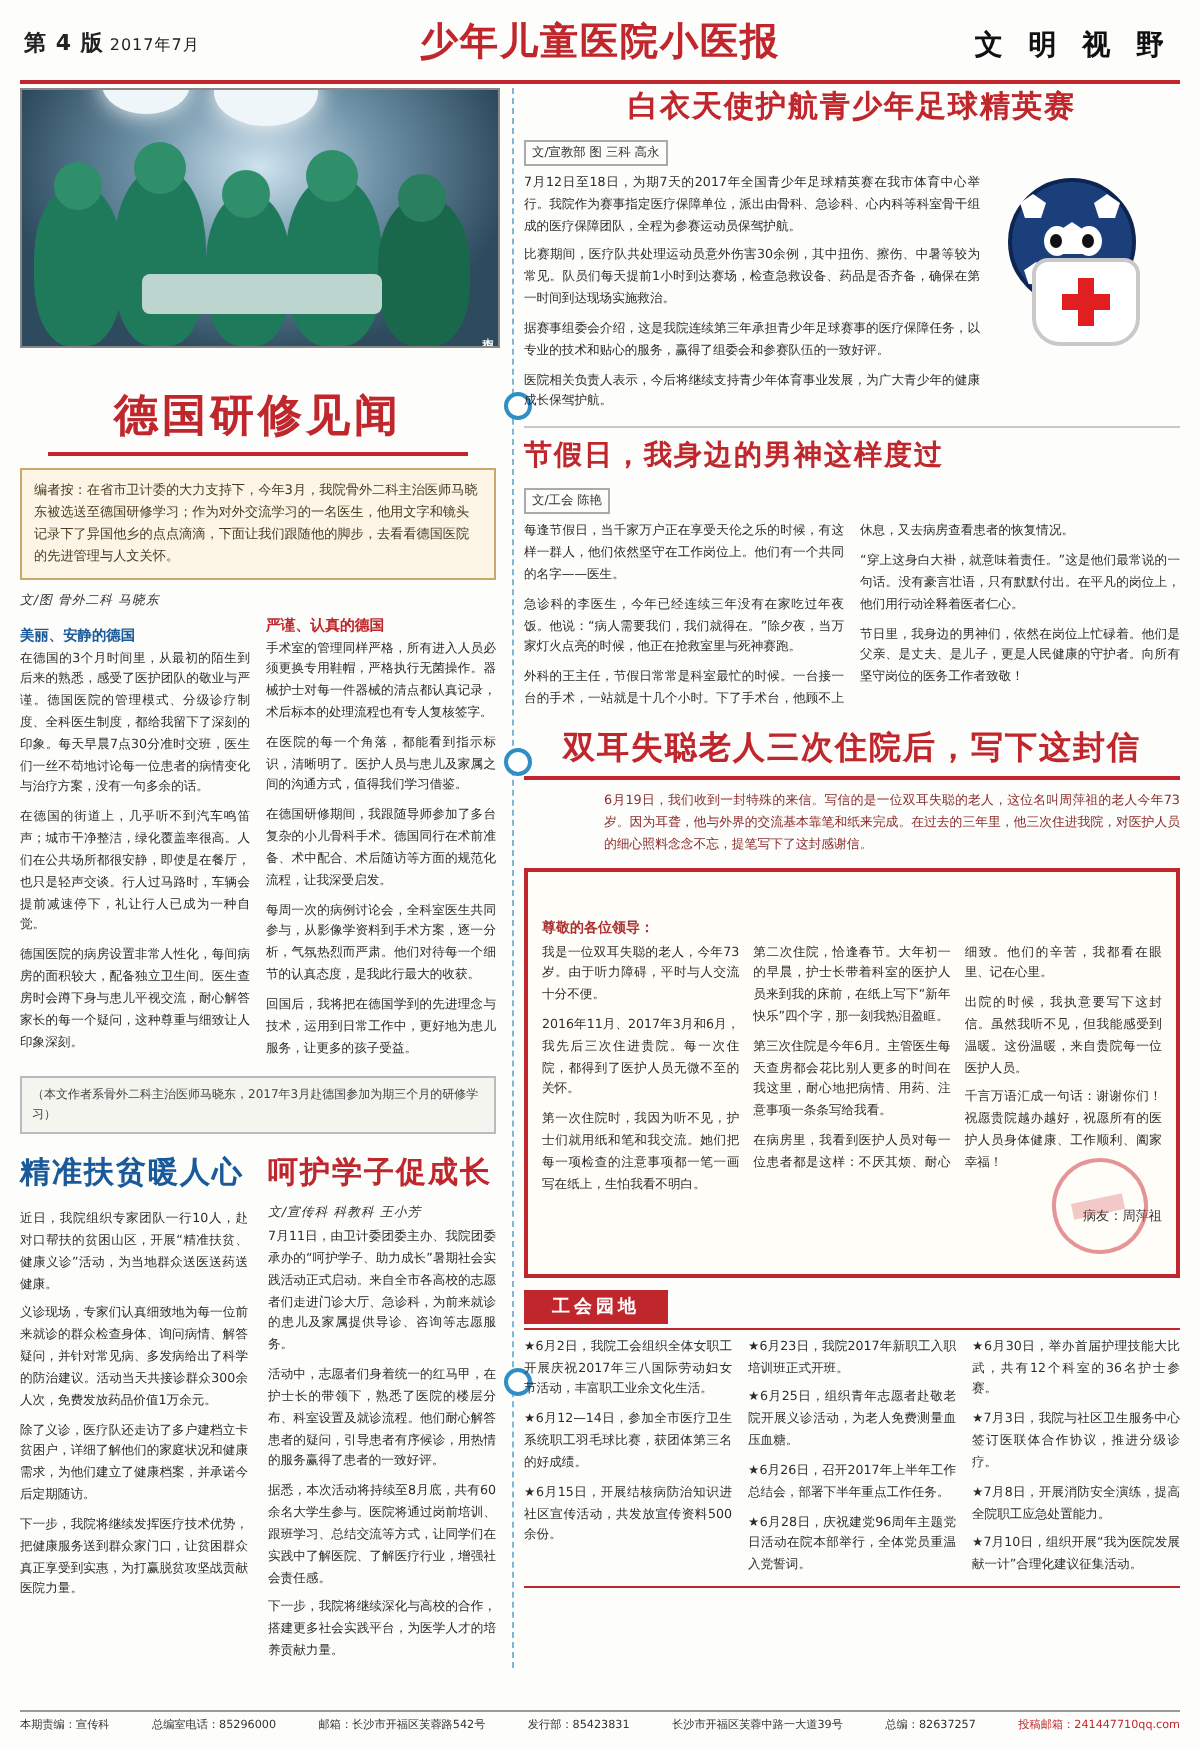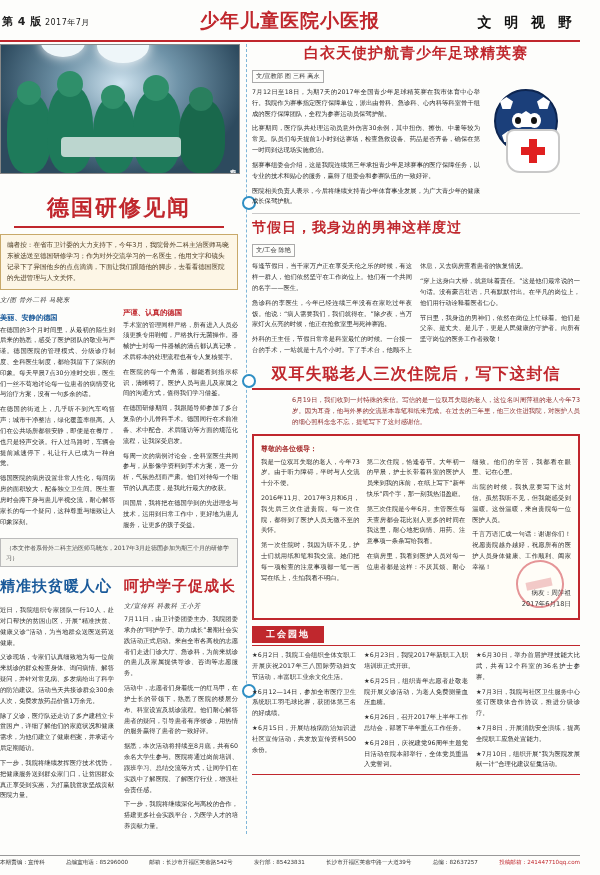--- a/index.html
+++ b/index.html
@@ -1,18 +1,18 @@
 <!DOCTYPE html>
 <html><head>
 <meta charset="utf-8">
 <style>
   html,body{margin:0;padding:0;background:#cfcfcf;}
   body{font-family:"DejaVu Sans","Liberation Sans",sans-serif;}
   .page{position:relative;width:600px;height:875px;background:#fdfdfb;overflow:hidden;}
-  .inner{position:absolute;left:0;top:8px;width:580px;height:859px;}
+  .inner{position:absolute;left:10px;top:8px;width:580px;height:859px;}
 
   
   .masthead{position:relative;height:32px;border-bottom:2px solid #c0272d;}
   .mh-left{position:absolute;left:2px;top:6px;font-size:8px;color:#222;letter-spacing:.5px;}
   .mh-left b{font-size:11px;}
   .mh-logo{position:absolute;left:50%;transform:translateX(-50%);top:0px;
       font-size:19px;font-weight:bold;color:#c0272d;letter-spacing:1px;
       font-family:"DejaVu Serif","Liberation Serif",serif;}
   .mh-right{position:absolute;right:4px;top:6px;font-size:14px;color:#111;letter-spacing:4px;font-weight:bold;}
 
@@ -68,21 +68,21 @@
       background:#1b3f7a;border:2px solid #0d2550;}
   .m-ball .pent{position:absolute;width:18px;height:16px;background:#fff;
       clip-path:polygon(50% 0,100% 38%,81% 100%,19% 100%,0 38%);}
   .m-eye{position:absolute;width:13px;height:15px;background:#fff;border-radius:50%;top:22px;}
   .m-eye i{position:absolute;left:3px;top:4px;width:6px;height:7px;background:#111;border-radius:50%;}
   .m-body{position:absolute;left:20px;top:52px;width:50px;height:40px;background:#fff;
       border:2px solid #c9c9c9;border-radius:8px 8px 14px 14px;}
   .m-cross-v{position:absolute;left:21px;top:8px;width:8px;height:24px;background:#e02020;}
   .m-cross-h{position:absolute;left:13px;top:16px;width:24px;height:8px;background:#e02020;}
 
-  .letterbox{border:2px solid #c0272d;padding:8px 7px;margin-top:5px;background:#fffdf7;}
+  .letterbox{border:2px solid #c0272d;padding:23px 7px;margin-top:5px;background:#fffdf7;}
   .lead{font-size:6.4px;line-height:1.75;color:#8a2b2b;text-align:justify;margin-left:40px;}
   .sig{text-align:right;font-size:6.6px;color:#333;line-height:1.7;margin-top:4px;}
   .stamp{position:absolute;right:14px;bottom:10px;width:44px;height:44px;border:2px solid #d0414a;
       border-radius:50%;opacity:.55;transform:rotate(-12deg);}
   .stamp:after{content:"";position:absolute;left:8px;top:18px;width:26px;height:8px;background:#d0414a;opacity:.5;}
 
   .union-hd{text-align:center;background:#c0272d;color:#fff;font-size:9px;font-weight:bold;
       letter-spacing:2px;padding:2px 0;margin-top:6px;width:72px;margin-left:0;}
   .union-wrap{border-top:1px solid #c0272d;border-bottom:1px solid #c0272d;padding:4px 0;margin-top:2px;}
 
@@ -237,21 +237,20 @@
             <p class="body">2016年11月、2017年3月和6月，我先后三次住进贵院。每一次住院，都得到了医护人员无微不至的关怀。</p>
             <p class="body">第一次住院时，我因为听不见，护士们就用纸和笔和我交流。她们把每一项检查的注意事项都一笔一画写在纸上，生怕我看不明白。</p>
             <p class="body">第二次住院，恰逢春节。大年初一的早晨，护士长带着科室的医护人员来到我的床前，在纸上写下“新年快乐”四个字，那一刻我热泪盈眶。</p>
             <p class="body">第三次住院是今年6月。主管医生每天查房都会花比别人更多的时间在我这里，耐心地把病情、用药、注意事项一条条写给我看。</p>
             <p class="body">在病房里，我看到医护人员对每一位患者都是这样：不厌其烦、耐心细致。他们的辛苦，我都看在眼里、记在心里。</p>
             <p class="body">出院的时候，我执意要写下这封信。虽然我听不见，但我能感受到温暖。这份温暖，来自贵院每一位医护人员。</p>
             <p class="body">千言万语汇成一句话：谢谢你们！祝愿贵院越办越好，祝愿所有的医护人员身体健康、工作顺利、阖家幸福！</p>
           </div>
           <div class="sig">
             <div>病友：周萍祖</div>
-            <div>2017年6月18日</div>
           </div>
           <div class="stamp"></div>
         </div>
       </div>
 
       <div>
         <div class="union-hd">工会园地</div>
         <div class="union-wrap">
           <div class="twocol" style="column-count:3;column-gap:8px;">
             <p class="body">★6月2日，我院工会组织全体女职工开展庆祝2017年三八国际劳动妇女节活动，丰富职工业余文化生活。</p>

